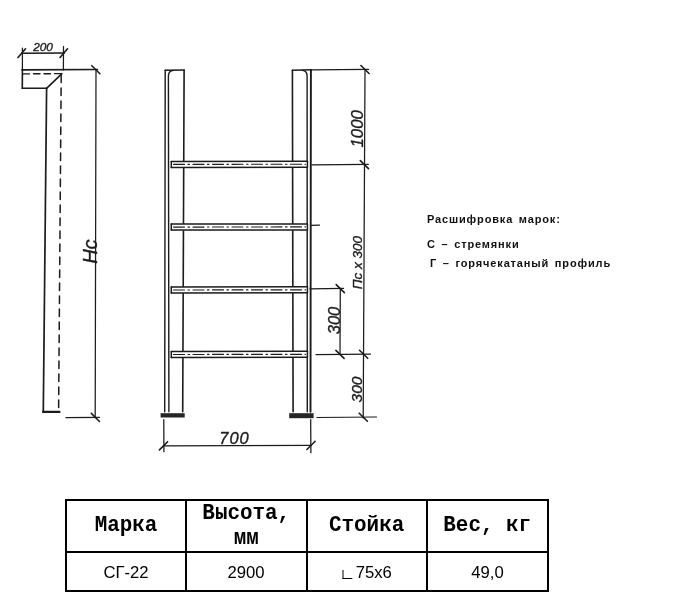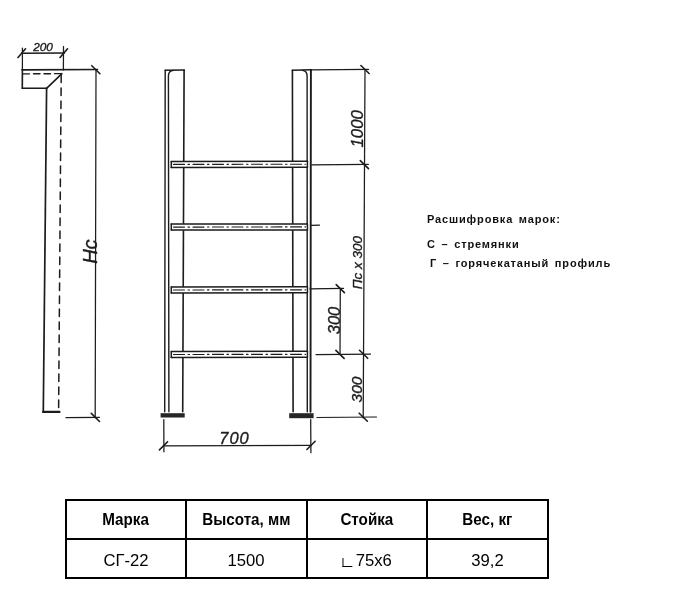--- a/index.html
+++ b/index.html
@@ -5,21 +5,21 @@
   html,body{margin:0;padding:0;background:#fff;}
   .page{position:relative;width:674px;height:600px;background:#fff;overflow:hidden;
         font-family:"Liberation Sans",sans-serif;will-change:transform;}
   .txt{position:absolute;left:427px;font-size:11px;font-weight:bold;line-height:17px;
        color:#111;letter-spacing:0.85px;word-spacing:1.8px;white-space:pre;}
   table.spec{position:absolute;left:64.5px;top:498.9px;border-collapse:collapse;
        table-layout:fixed;color:#000;}
   table.spec td{border:2px solid #000;text-align:center;vertical-align:middle;
        padding:0;overflow:hidden;}
   tr.dr td{padding-top:4px;margin-top:28px;}
-  .hd{font-weight:bold;font-size:16px;}
+  .hd{font-weight:bold;font-size:22px;font-family:Liberation Mono, monospace;}
   .dt{font-size:17px;}
   .cx{display:inline-block;transform:scaleX(0.95);transform-origin:50% 50%;}
   .cd{display:inline-block;transform:scaleX(0.98);transform-origin:50% 50%;}
   .ang{display:inline-block;width:9px;height:8px;border-left:1.3px solid #000;
        border-bottom:1.3px solid #000;margin-right:3.5px;position:relative;top:1px;}
 </style>
 </head>
 <body>
 <div class="page">
 
@@ -198,22 +198,22 @@
     <td class="hd" style="width:118.5px"><span class="cx">Высота, мм</span></td>
 
     <td class="hd" style="width:118.5px"><span class="cx">Стойка</span></td>
 
     <td class="hd" style="width:118.5px"><span class="cx">Вес, кг</span></td>
   </tr>
   <tr style="height:38.8px" class="dr">
 
     <td class="dt"><span class="cd">СГ-22</span></td>
 
-    <td class="dt"><span class="cd">1500</span></td>
+    <td class="dt"><span class="cd">2900</span></td>
 
     <td class="dt"><span class="cd"><span class="ang"></span>75x6</span></td>
 
-    <td class="dt"><span class="cd">39,2</span></td>
+    <td class="dt"><span class="cd">49,0</span></td>
   </tr>
 </tbody>
     </table>
 
 </div>
 
 </body></html>

